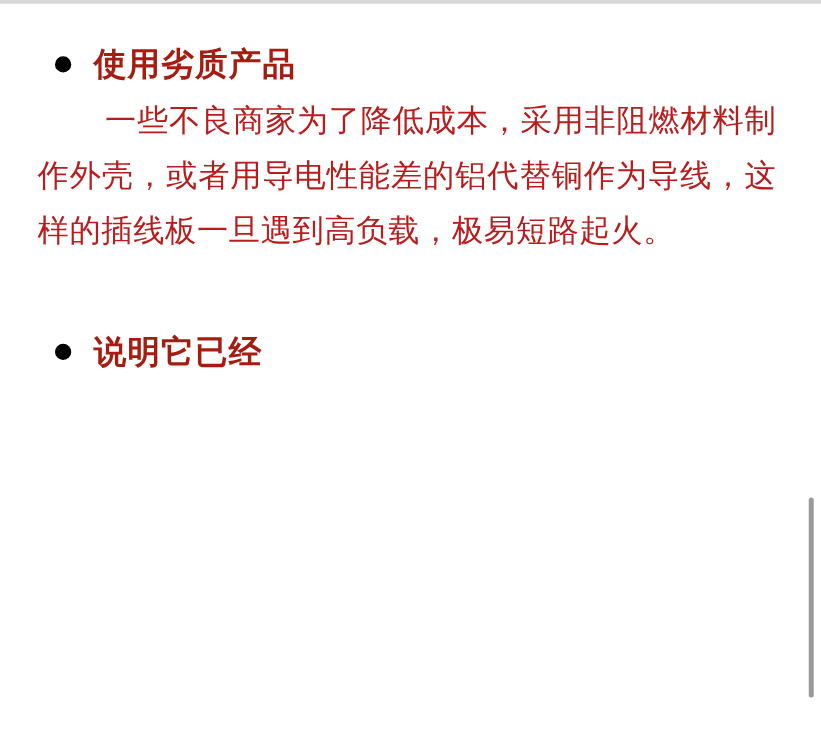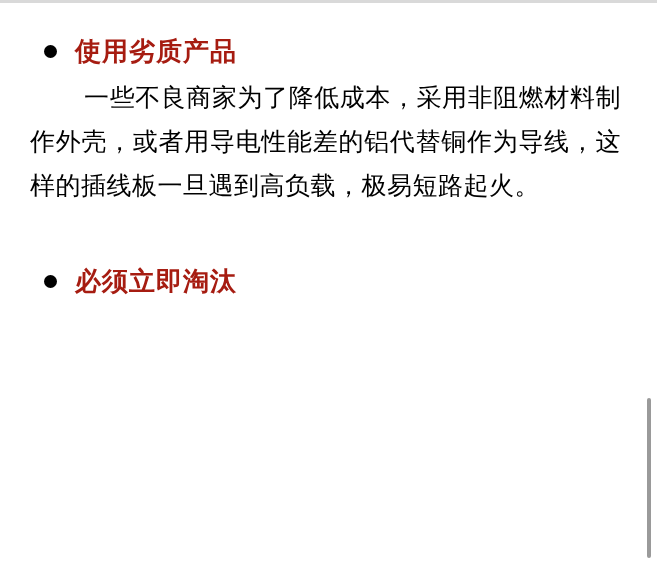--- a/index.html
+++ b/index.html
@@ -49,21 +49,21 @@
   }
   .heading-text {
     color: #a61c11;
     font-size: 26px;
     font-weight: bold;
     letter-spacing: 1px;
     line-height: 38px;
     font-family: "Liberation Sans", "DejaVu Sans", sans-serif;
   }
   .para {
-    color: #000000;
+    color: #b91c1c;
     font-size: 25px;
     line-height: 44px;
     text-align: justify;
     text-justify: inter-ideograph;
     margin: 0 6px 0 0;
     letter-spacing: 0.5px;
   }
   .para .indent {
     display: inline-block;
     width: 54px;
@@ -94,20 +94,20 @@
       <span class="heading-text">使用劣质产品</span>
     </div>
     <p class="para"><span class="indent"></span><span>一些不良商家为了降低成本，采用非阻燃材料制作外壳，或者用导电性能差的铝代替铜作为导线，这样的插线板一旦遇到高负载，极易短路起火。</span></p>
   </div>
 
   <div class="gap-1"></div>
 
   <div class="section">
     <div class="heading-row">
       <span class="bullet"></span>
-      <span class="heading-text">必须立即淘汰</span>
+      <span class="heading-text">说明它已经</span>
     </div>
     <div class="gap-2"></div>
   </div>
 
   <div class="scrollbar-track"></div>
 
 </div>
 
 </body></html>

